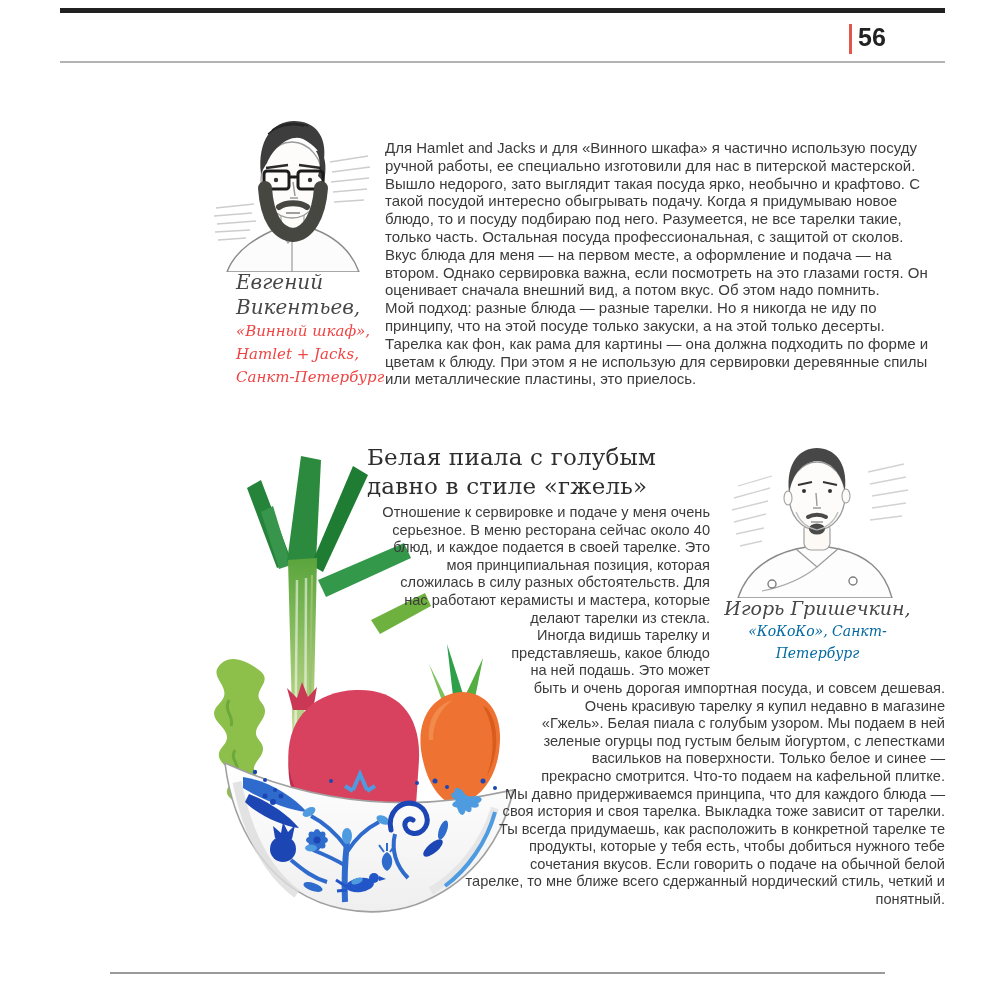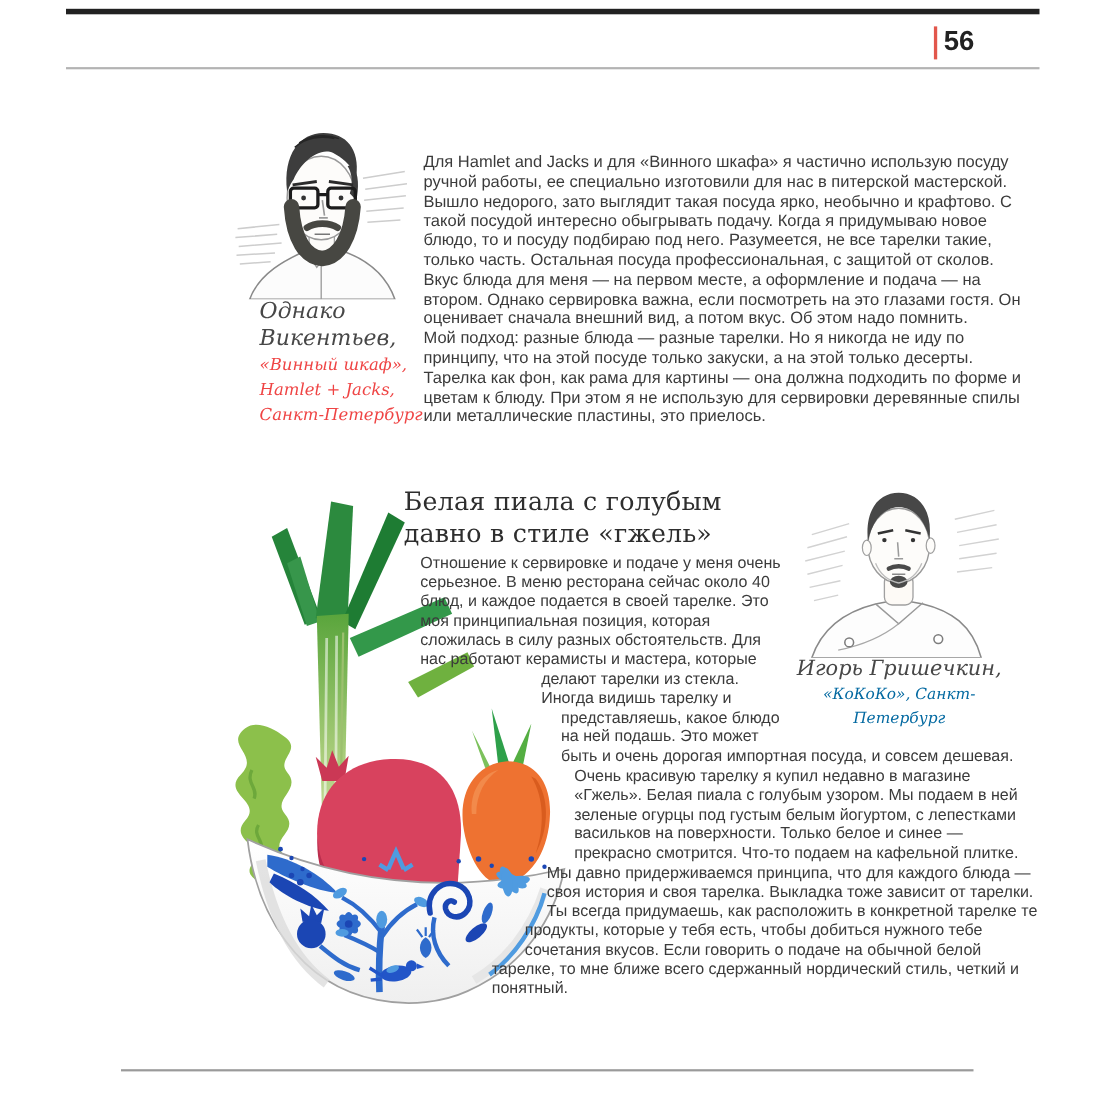--- a/index.html
+++ b/index.html
@@ -22,21 +22,21 @@
   .caption1{left:236px;top:270px;width:150px;font-family:"DejaVu Serif",serif;
             font-style:italic;color:#474747;}
   .caption1 .cap-name{font-size:20px;line-height:25px;}
   .caption1 .cap-detail{font-size:15px;line-height:23px;color:#ef4444;}
   .s2-heading{left:367px;top:443px;width:360px;}
   .caption2{left:710px;top:596px;width:215px;text-align:center;font-family:"DejaVu Serif",serif;
             font-style:italic;color:#474747;}
   .caption2 .cap-name{font-size:19px;line-height:24px;}
   .caption2 .cap-detail{font-size:14px;line-height:22px;color:#0369a1;}
   .s2-text{left:342px;top:504px;width:603px;font-size:14.6px;line-height:17.6px;
-           text-align:left;z-index:3;}
+           text-align:right;z-index:3;}
   .s2-text p{margin:0;}
   .sp{float:left;clear:left;width:0;height:0;}
   .sp-r{float:right;width:235px;height:162px;}
   .sp1{width:40px;height:107px;}
   .sp2{width:150px;height:36px;}
   .sp3{width:168px;height:54px;}
   .sp4{width:180px;height:72px;}
   .sp5{width:155px;height:54px;}
   .sp6{width:135px;height:36px;}
   .sp7{width:105px;height:40px;}
@@ -76,21 +76,21 @@
     <path d="M77,67 L86,67" stroke="#1c1c1c" stroke-width="3"></path>
     <circle cx="64" cy="70" r="2.2" fill="#333"></circle>
       <circle cx="98" cy="70" r="2.2" fill="#333"></circle>
     <path d="M81,72 L83,86 M78,88 L86,88" fill="none" stroke="#9a9a9a" stroke-width="1.5"></path>
     <path d="M53,78 C55,108 66,124 81,125 C96,124 107,106 109,78" fill="none" stroke="#474742" stroke-width="14" stroke-linecap="round"></path>
     <path d="M67,97 C74,92 88,92 95,97" fill="none" stroke="#474742" stroke-width="6" stroke-linecap="round"></path>
     <path d="M74,103 L88,103" stroke="#777" stroke-width="1.4"></path>
   </svg>
 
   <div class="abs caption1">
-    <div class="cap-name">Однако</div>
+    <div class="cap-name">Евгений</div>
     <div class="cap-name">Викентьев,</div>
     <div class="cap-detail">«Винный шкаф»,</div>
     <div class="cap-detail">Hamlet + Jacks,</div>
     <div class="cap-detail">Санкт-Петербург</div>
   </div>
 
   <div class="abs s1-body">
     <p>Для Hamlet and Jacks и для «Винного шкафа» я частично использую посуду ручной работы, ее специально изготовили для нас в питерской мастерской. Вышло недорого, зато выглядит такая посуда ярко, необычно и крафтово. С такой посудой интересно обыгрывать подачу. Когда я придумываю новое блюдо, то и посуду подбираю под него. Разумеется, не все тарелки такие, только часть. Остальная посуда профессиональная, с защитой от сколов.</p>
     <p>Вкус блюда для меня — на первом месте, а оформление и подача — на втором. Однако сервировка важна, если посмотреть на это глазами гостя. Он оценивает сначала внешний вид, а потом вкус. Об этом надо помнить.</p>
     <p>Мой подход: разные блюда — разные тарелки. Но я никогда не иду по принципу, что на этой посуде только закуски, а на этой только десерты. Тарелка как фон, как рама для картины — она должна подходить по форме и цветам к блюду. При этом я не использую для сервировки деревянные спилы или металлические пластины, это приелось.</p>

